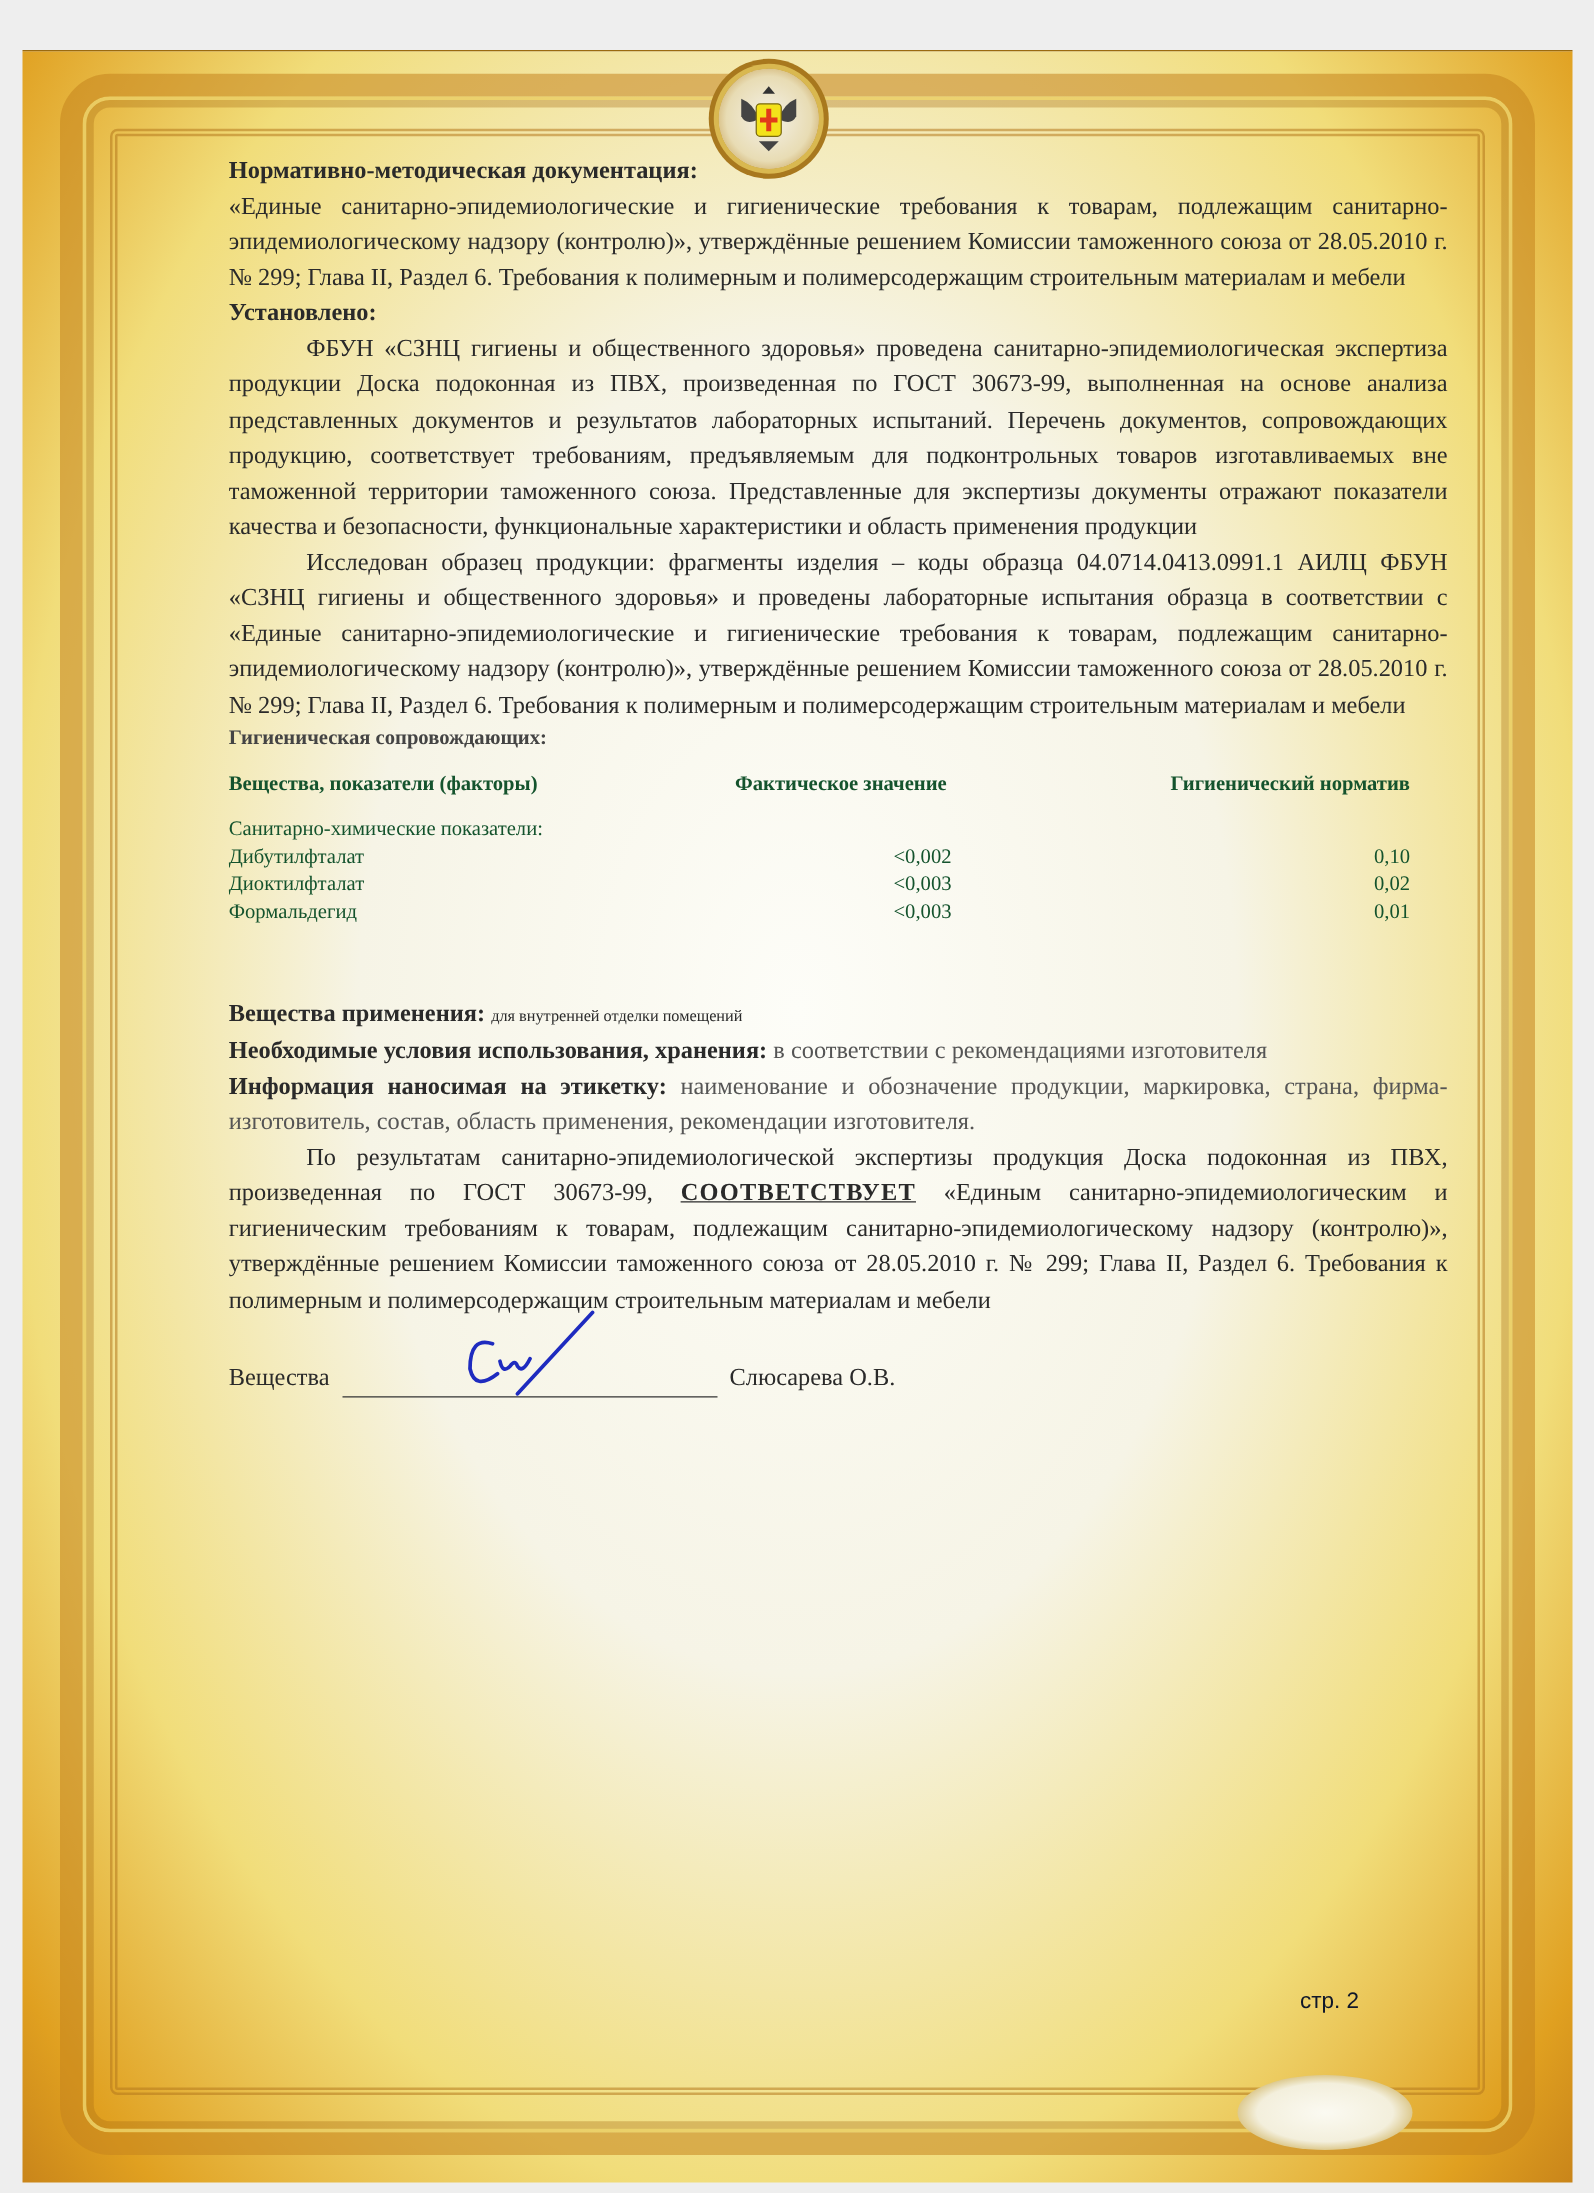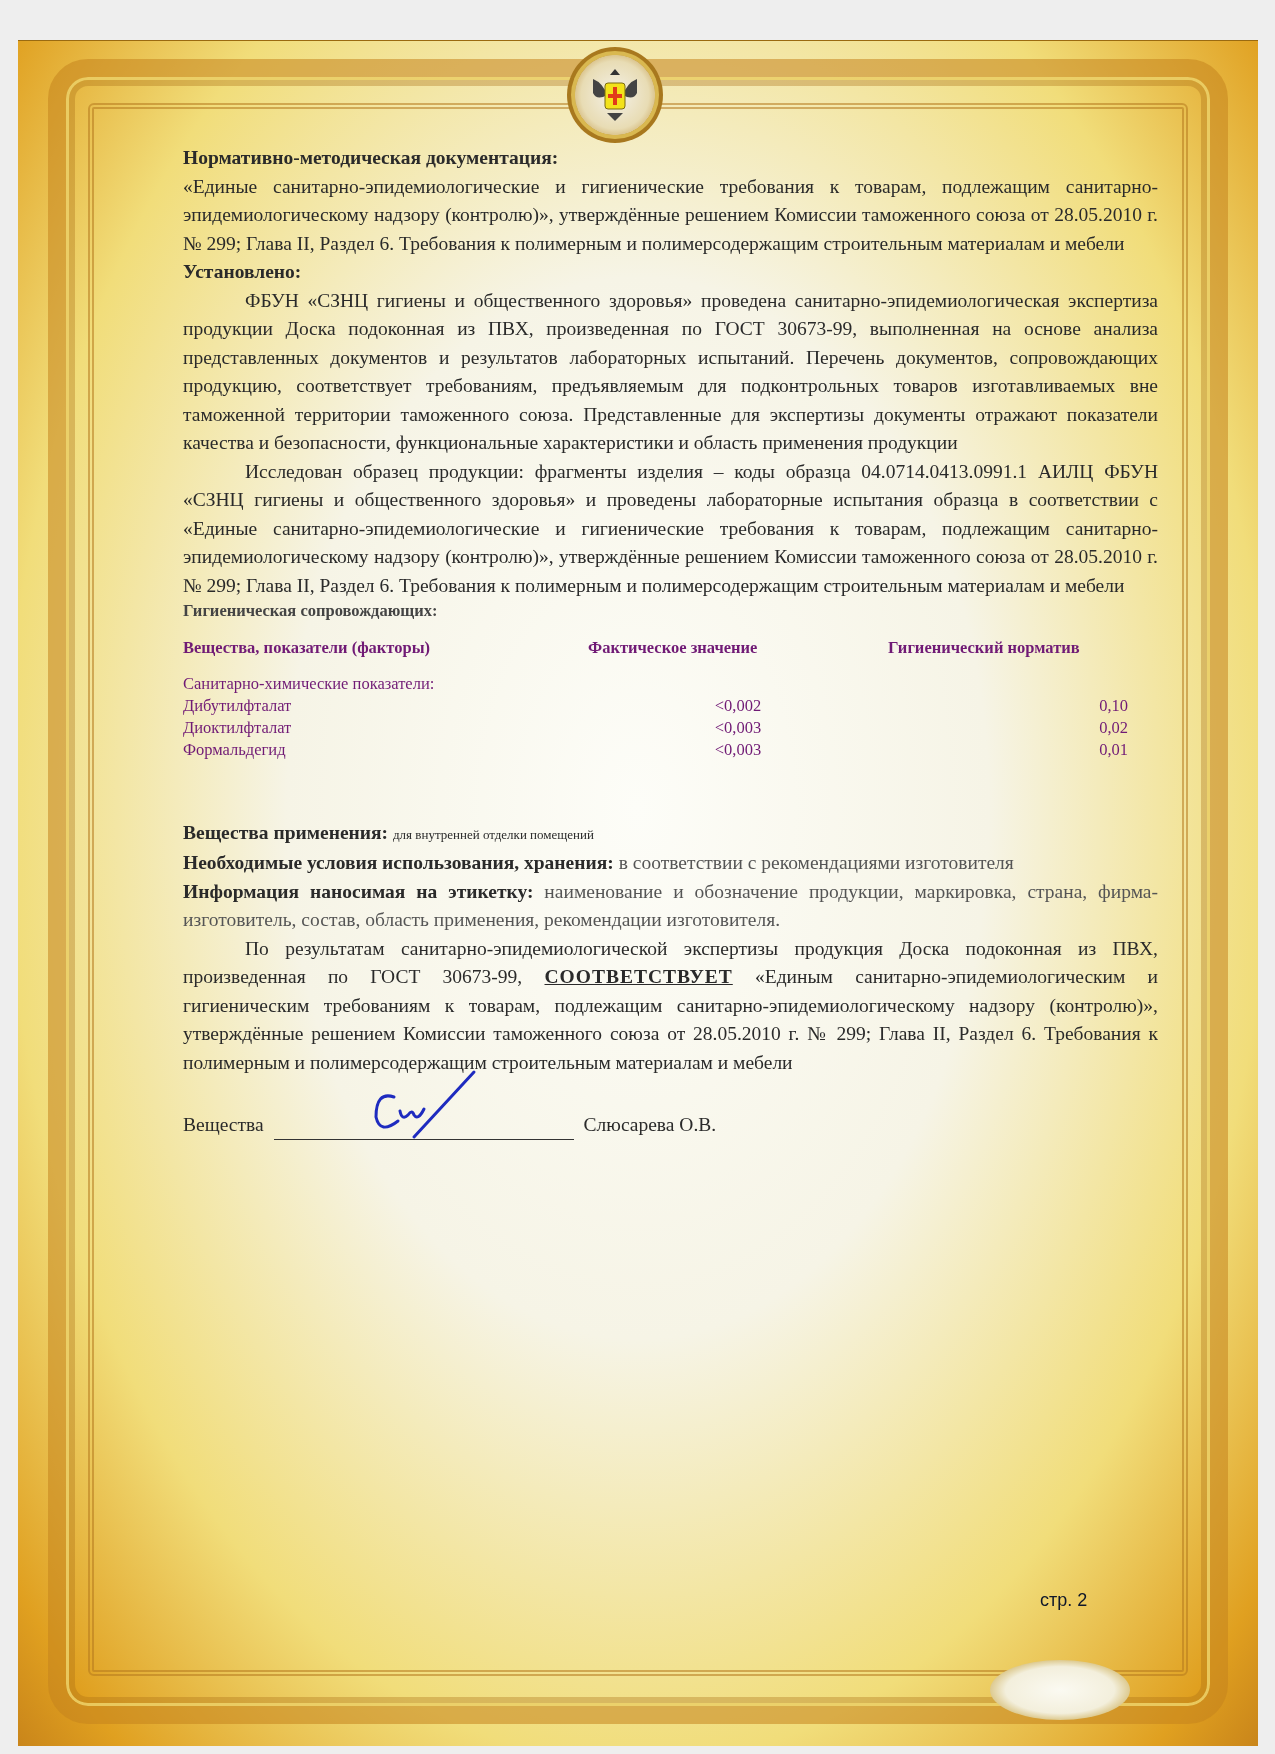--- a/index.html
+++ b/index.html
@@ -35,29 +35,29 @@
   .page-badge {
     position:absolute; left:990px; top:1660px; width:140px; height:60px;
     background:radial-gradient(ellipse, #fbfaf2 0%, #f3efdc 55%, #c9a84a 85%, transparent 100%);
     border-radius:50%;
   }
   .page-num {
     position:absolute; left:1040px; top:1590px; font-size:18px; color:#0f172a;
     font-family:"Liberation Sans", sans-serif;
   }
   .content {
-    position:absolute; left:183px; top:144px; width:975px;
+    position:absolute; left:183px; top:123px; width:975px;
     color:#2a2a2a; font-size:19.5px; line-height:28.5px;
   }
   .content p { margin:0; text-align:justify; }
   .b { font-weight:bold; }
   .indent { text-indent:62px; }
   .section-h { font-weight:bold; }
   .faded { color:#555; }
-  table.hyg { width:100%; border-collapse:collapse; font-size:16.5px; color:#701a75; margin-top:4px; }
+  table.hyg { width:100%; border-collapse:collapse; font-size:16.5px; color:#14532d; margin-top:4px; }
   table.hyg th { font-weight:bold; text-align:left; padding:8px 0 10px 0; }
   table.hyg td { padding:0; line-height:22px; }
   .col2 { text-align:center; width:300px; }
   .col3 { text-align:right; padding-right:30px !important; width:240px; }
   .gap td { height:28px; }
   .underline { text-decoration:underline; font-weight:bold; letter-spacing:1px; }
   .signature-row { margin-top:34px; display:flex; align-items:flex-end; font-size:19.5px; }
   .sig-line { width:300px; border-bottom:1px solid #333; height:22px; position:relative; margin:0 10px; }
   .sig-line svg { position:absolute; left:90px; top:-50px; }
 </style>
@@ -88,21 +88,21 @@
   <p><span class="section-h">Установлено:</span></p>
   <p class="indent">ФБУН «СЗНЦ гигиены и общественного здоровья» проведена санитарно-эпидемиологическая экспертиза продукции Доска подоконная из ПВХ, произведенная по ГОСТ 30673-99, выполненная на основе анализа представленных документов и результатов лабораторных испытаний. Перечень документов, сопровождающих продукцию, соответствует требованиям, предъявляемым для подконтрольных товаров изготавливаемых вне таможенной территории таможенного союза. Представленные для экспертизы документы отражают показатели качества и безопасности, функциональные характеристики и область применения продукции</p>
   <p class="indent">Исследован образец продукции: фрагменты изделия – коды образца 04.0714.0413.0991.1 АИЛЦ ФБУН «СЗНЦ гигиены и общественного здоровья» и проведены лабораторные испытания образца в соответствии с «Единые санитарно-эпидемиологические и гигиенические требования к товарам, подлежащим санитарно-эпидемиологическому надзору (контролю)», утверждённые решением Комиссии таможенного союза от 28.05.2010 г. № 299; Глава II, Раздел 6. Требования к полимерным и полимерсодержащим строительным материалам и мебели</p>
 
   <div style="font-size:16.5px; font-weight:bold; color:#444; line-height:22px;">Гигиеническая сопровождающих:</div>
   <table class="hyg">
     <tbody>
         <tr>
       <th>Вещества, показатели (факторы)</th>
       <th class="col2">Фактическое значение</th>
-      <th class="col3" style="">Гигиенический норматив</th>
+      <th class="col3" style="text-align:right">Гигиенический норматив</th>
     </tr>
     <tr>
           <td colspan="3">Санитарно-химические показатели:</td>
         </tr>
     <tr>
       <td>Дибутилфталат</td>
       <td class="col2">&lt;0,002</td>
       <td class="col3">0,10</td>
     </tr>
     <tr>

